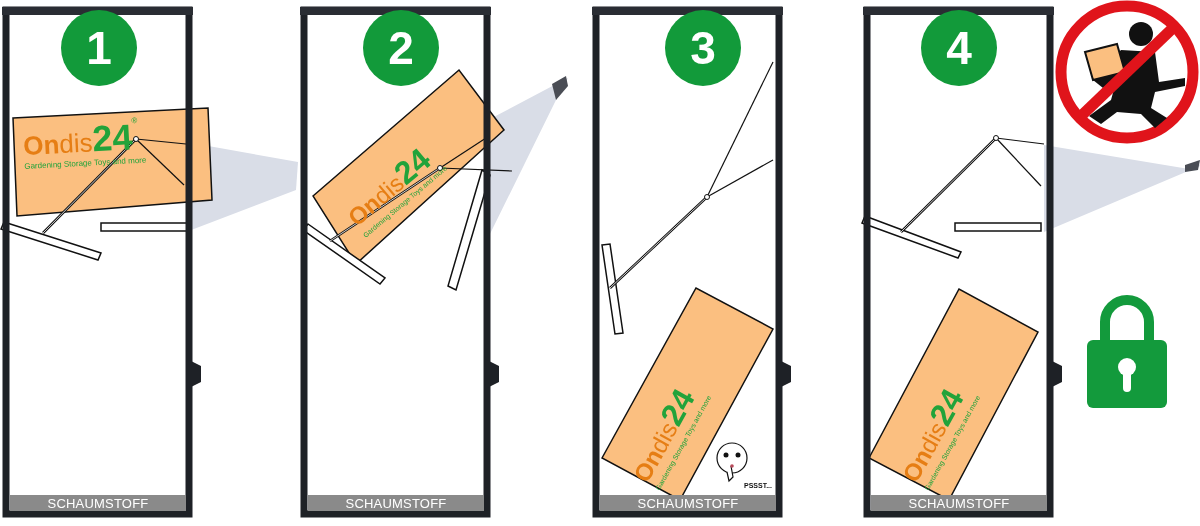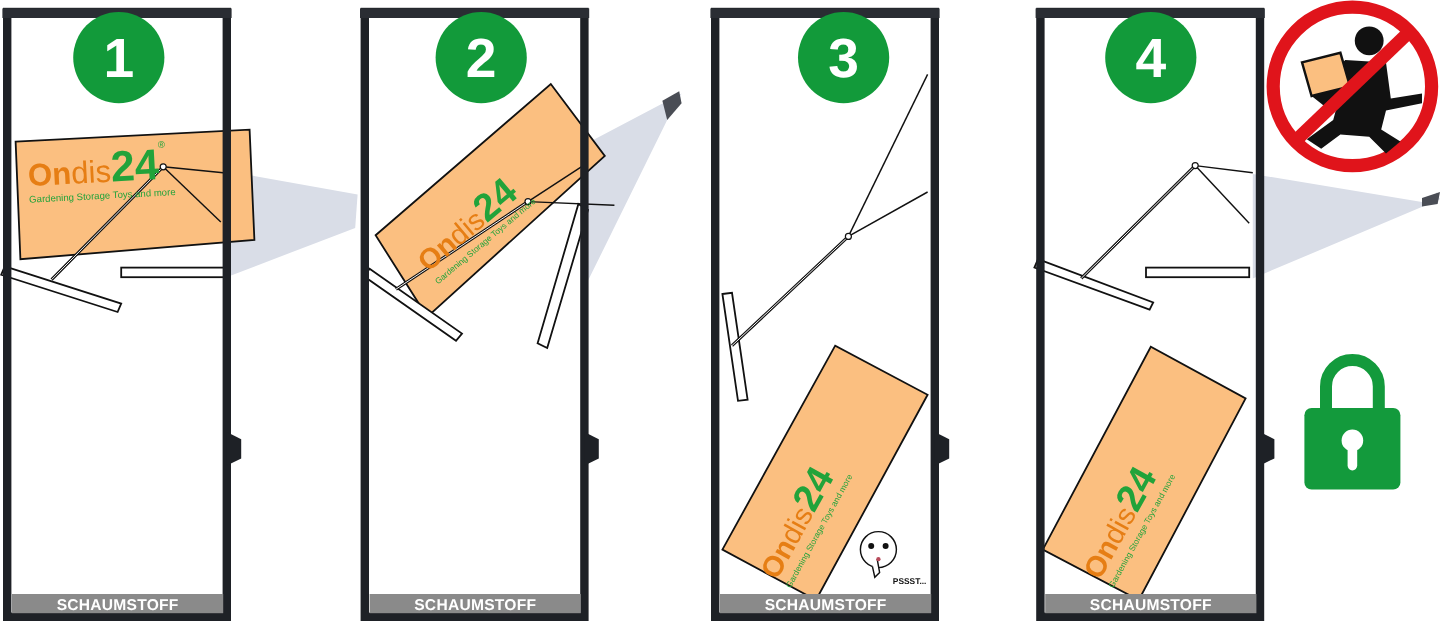--- a/index.html
+++ b/index.html
@@ -1,20 +1,20 @@
 <!DOCTYPE html>
 <html><head>
 <meta charset="utf-8">
 <style>
   html,body{margin:0;padding:0;background:#ffffff;}
   body{width:1200px;height:526px;position:relative;overflow:hidden;font-family:"Liberation Sans",sans-serif;}
   .stage{position:absolute;left:0;top:0;width:1200px;height:526px;}
   .panel{position:absolute;top:0;height:526px;}
   svg{display:block;}
-  .foam-label{position:absolute;color:#ffffff;font-weight:bold;font-size:13px;text-align:center;font-family:"Liberation Sans",sans-serif;letter-spacing:0.2px;}
+  .foam-label{position:absolute;color:#ffffff;font-weight:normal;font-size:13px;text-align:center;font-family:"Liberation Sans",sans-serif;letter-spacing:0.2px;}
   .step-num{position:absolute;color:#ffffff;font-weight:bold;font-size:46px;text-align:center;font-family:"Liberation Sans",sans-serif;line-height:1;}
   .psst{position:absolute;font-size:7px;font-weight:bold;color:#111;font-family:"Liberation Sans",sans-serif;}
 </style>
 </head>
 <body>
 
 <div class="stage">
 
   <div class="panel" style="left:0;width:300px;">
     <svg width="300" height="526" viewBox="0 0 300 526">

